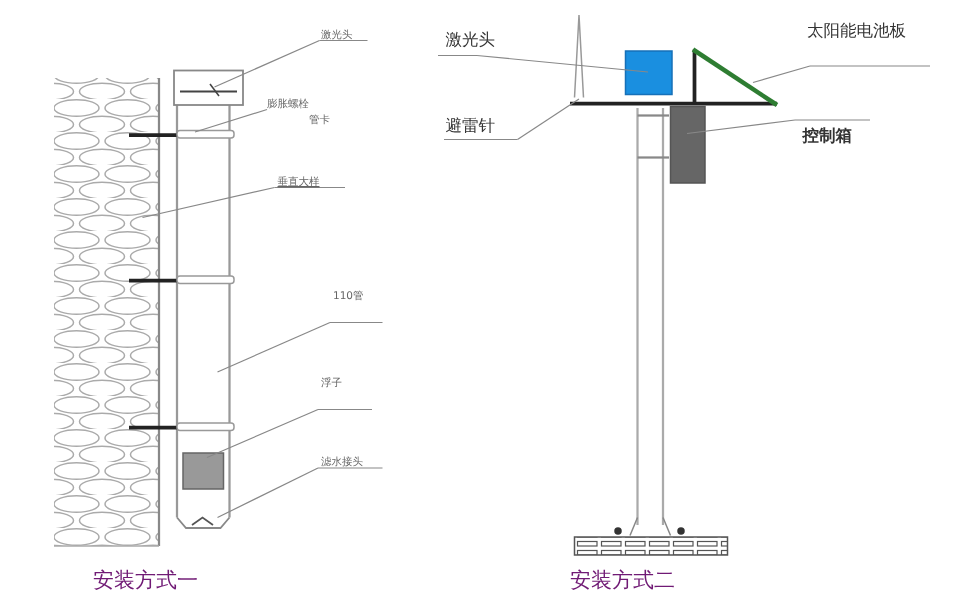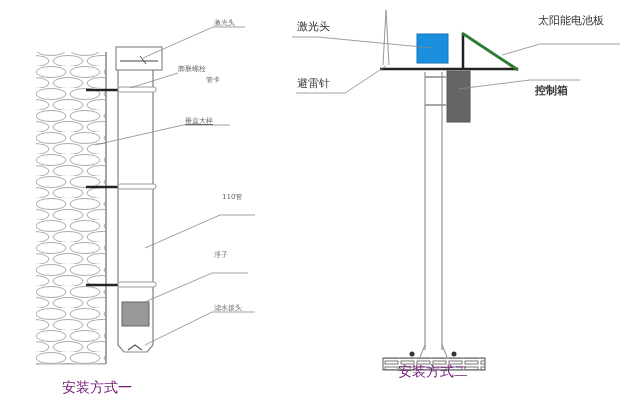--- a/index.html
+++ b/index.html
@@ -121,13 +121,13 @@
 <span class="lbl small" style="left:185px;top:118px;text-decoration:underline;">垂直大样</span>
 <span class="lbl small" style="left:222px;top:194px;">110管</span>
 <span class="lbl small" style="left:214px;top:252px;">浮子</span>
 <span class="lbl small" style="left:214px;top:305px;">滤水接头</span>
 <span class="lbl cap" style="left:62px;top:380px;">安装方式一</span>
 
 <span class="lbl mid" style="left:297px;top:21px;">激光头</span>
 <span class="lbl mid" style="left:297px;top:78px;">避雷针</span>
 <span class="lbl mid" style="left:538px;top:15px;">太阳能电池板</span>
 <span class="lbl mid" style="left:535px;top:85px;font-weight:bold;">控制箱</span>
-<span class="lbl cap" style="left:380px;top:364px;margin-left:18px;">安装方式二</span>
+<span class="lbl cap" style="left:380px;top:380px;">安装方式二</span>
 
 </body></html>

